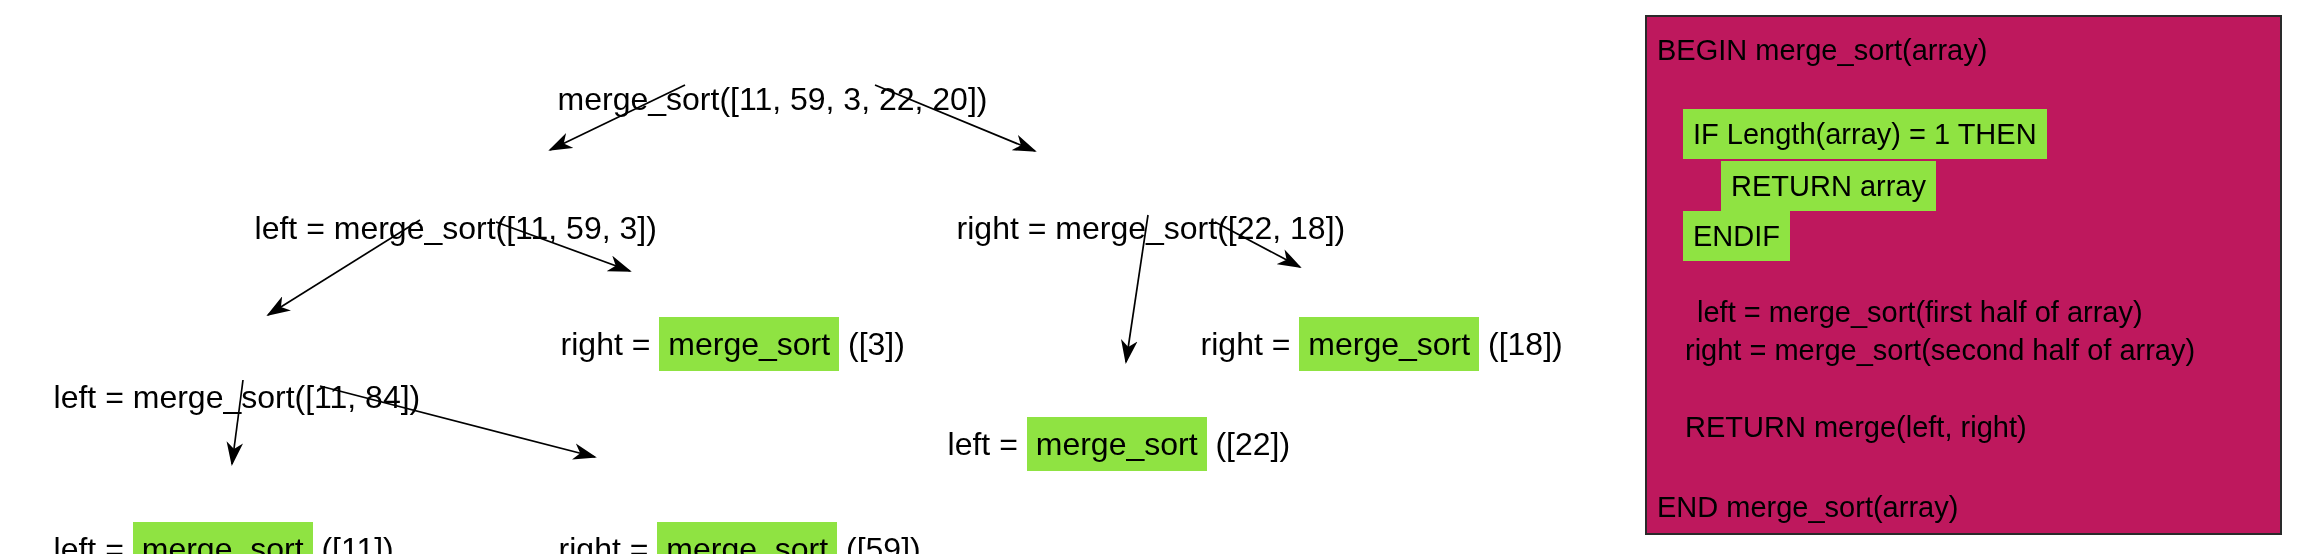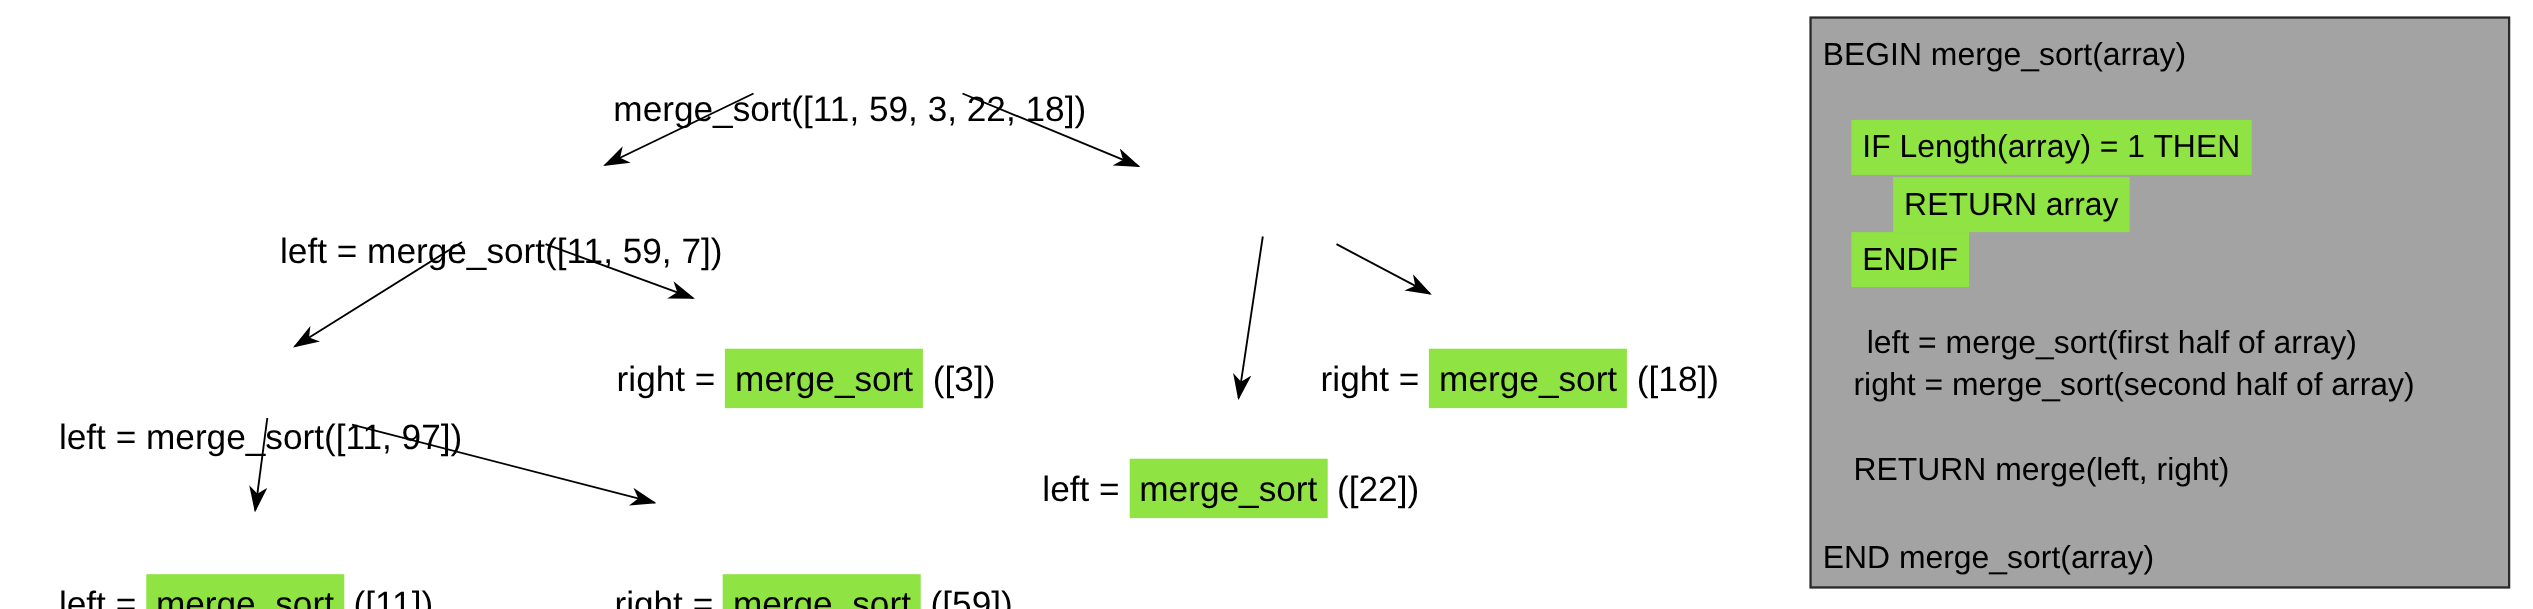--- a/index.html
+++ b/index.html
@@ -26,21 +26,21 @@
   .node span { white-space: pre; }
   .hl {
     background: #8FE342;
     padding: 9px 9px;
   }
   #pseudobox {
     position: absolute;
     left: 1645px; top: 15px;
     width: 633px; height: 516px;
     border: 2px solid #2a2a2a;
-    background: #a3a3a3;
+    background: #be185d;
   }
   .pline {
     position: absolute;
     font-size: 29px;
     line-height: 34px;
     white-space: pre;
   }
   .pline.hl-line {
     background: #8FE342;
     padding: 8px 10px;
@@ -61,34 +61,37 @@
     <line x1="875" y1="85" x2="1035" y2="151" stroke="#000" stroke-width="1.7" marker-end="url(#arrow)"></line>
     <line x1="420" y1="220" x2="268" y2="315" stroke="#000" stroke-width="1.7" marker-end="url(#arrow)"></line>
     <line x1="496" y1="222" x2="630" y2="271" stroke="#000" stroke-width="1.7" marker-end="url(#arrow)"></line>
     <line x1="1148" y1="215" x2="1126" y2="362" stroke="#000" stroke-width="1.7" marker-end="url(#arrow)"></line>
     <line x1="1215" y1="222" x2="1300" y2="267" stroke="#000" stroke-width="1.7" marker-end="url(#arrow)"></line>
     <line x1="243" y1="380" x2="232" y2="464" stroke="#000" stroke-width="1.7" marker-end="url(#arrow)"></line>
     <line x1="320" y1="386" x2="595" y2="457" stroke="#000" stroke-width="1.7" marker-end="url(#arrow)"></line>
   </svg>
 
   <div class="node" style="left:522px; top:33px;">
-    <span>merge_sort([11, 59, 3, 22, 18])</span>
+    <span>merge_sort([11, 59, 3, 22, 20])</span>
   </div>
 
   <div class="node" style="left:219px; top:162px;">
-    <span>left = merge_sort([11, 59, 7])</span>
+    <span>left = merge_sort([11, 59, 3])</span>
   </div>
 
+  <div class="node" style="left:921px; top:162px;">
+    <span>right = merge_sort([22, 18])</span>
+  </div>
 
   <div class="node" style="left:525px; top:278px;">
     <span>right = </span><span class="hl">merge_sort</span><span> ([3])</span>
   </div>
 
   <div class="node" style="left:18px; top:331px;">
-    <span>left = merge_sort([11, 97])</span>
+    <span>left = merge_sort([11, 84])</span>
   </div>
 
   <div class="node" style="left:1165px; top:278px;">
     <span>right = </span><span class="hl">merge_sort</span><span> ([18])</span>
   </div>
 
   <div class="node" style="left:912px; top:378px;text-align:right;">
     <span>left = </span><span class="hl">merge_sort</span><span> ([22])</span>
   </div>
 

